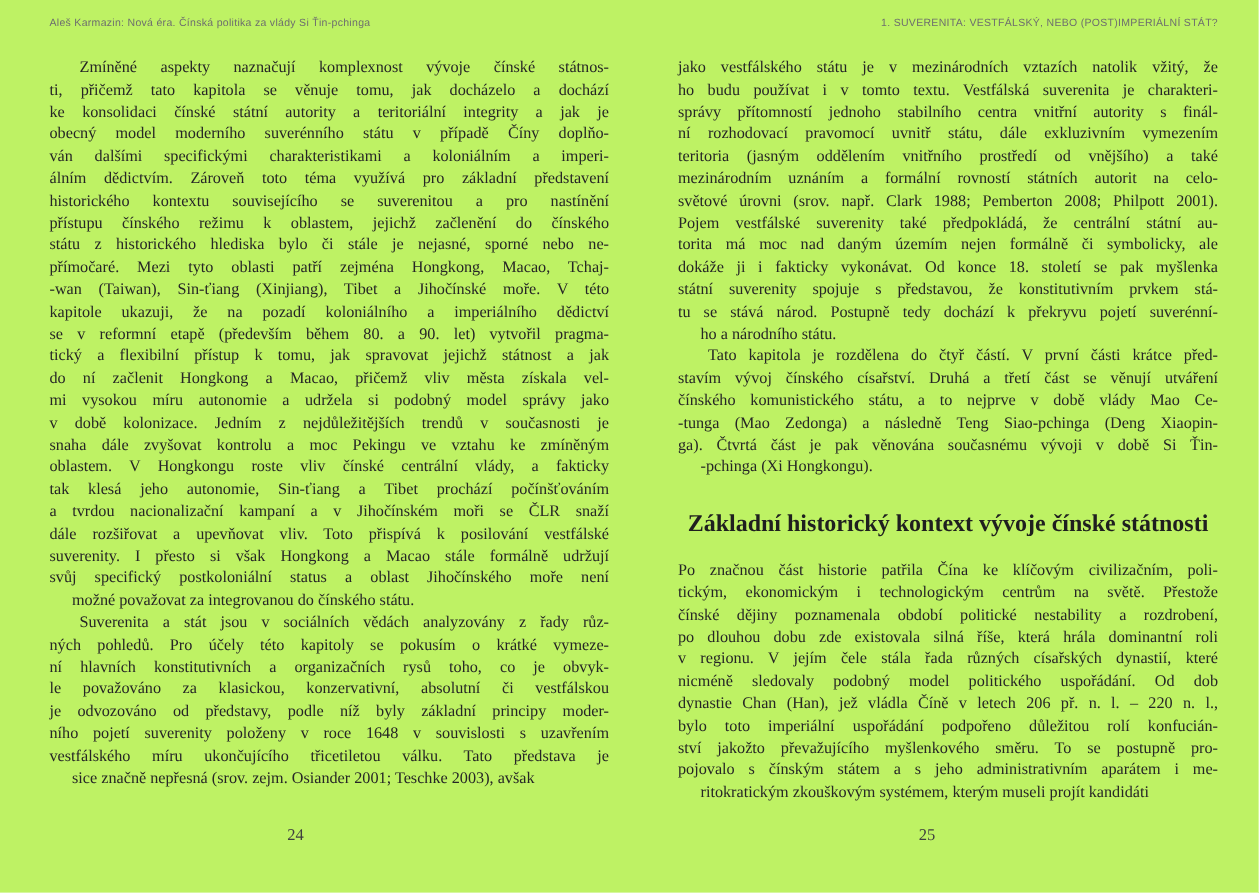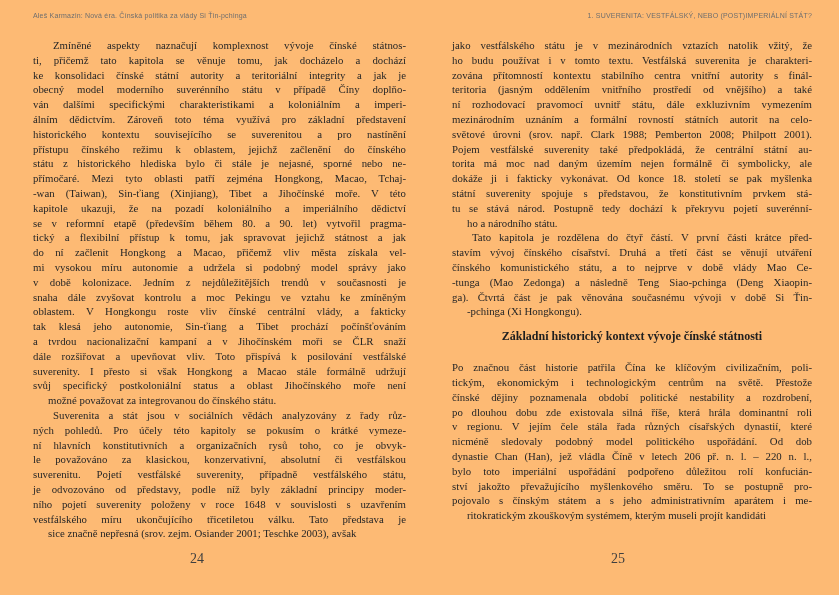--- a/index.html
+++ b/index.html
@@ -11,21 +11,21 @@
     width: 839px;
     height: 595px;
     position: relative;
     overflow: hidden;
     font-family: "Liberation Serif", serif;
     color: #262626;
   }
   .spread {
     position: absolute;
     inset: 0;
-    background: #fdba74;
+    background: #bef264;
   }
   .running-head {
     position: absolute;
     top: 11px;
     font-family: "Liberation Sans", sans-serif;
     font-size: 7px;
     line-height: 9px;
     color: #6e6e6e;
     letter-spacing: 0.2px;
     white-space: nowrap;
@@ -62,33 +62,33 @@
   }
   .line-last {
     text-align-last: left;
     margin-left: 15px;
     -moz-text-align-last: left;
   }
   .line-indent {
     text-indent: 20px;
   }
   .section-heading {
-    margin: 10px 0 16px 0;
+    margin: 23px 0 16px 0;
     text-align: center;
     font-weight: bold;
-    font-size: 12px;
+    font-size: 16px;
     line-height: 15px;
     color: #1f1f1f;
   }
   .page-number {
     position: absolute;
     top: 551px;
     width: 30px;
     text-align: center;
-    font-size: 14px;
+    font-size: 11px;
     color: #3f3f3f;
   }
   .pn-left { left: 182px; }
   .pn-right { left: 603px; }
 </style>
 </head>
 <body>
 
 <div class="spread">
 
@@ -120,39 +120,38 @@
           <div class="line">dále rozšiřovat a upevňovat vliv. Toto přispívá k posilování vestfálské</div>
           <div class="line">suverenity. I přesto si však Hongkong a Macao stále formálně udržují</div>
           <div class="line">svůj specifický postkoloniální status a oblast Jihočínského moře není</div>
           <div class="line line-last">možné považovat za integrovanou do čínského státu.</div>
         </div>
         <div class="para">
           <div class="line line-indent">Suverenita a stát jsou v sociálních vědách analyzovány z řady růz-</div>
           <div class="line">ných pohledů. Pro účely této kapitoly se pokusím o krátké vymeze-</div>
           <div class="line">ní hlavních konstitutivních a organizačních rysů toho, co je obvyk-</div>
           <div class="line">le považováno za klasickou, konzervativní, absolutní či vestfálskou</div>
-          <div class="line">suverenitu. Pojetí vestfálské suverenity, případně vestfálského státu,</div>
           <div class="line">je odvozováno od představy, podle níž byly základní principy moder-</div>
           <div class="line">ního pojetí suverenity položeny v roce 1648 v souvislosti s uzavřením</div>
           <div class="line">vestfálského míru ukončujícího třicetiletou válku. Tato představa je</div>
           <div class="line line-last">sice značně nepřesná (srov. zejm. Osiander 2001; Teschke 2003), avšak</div>
         </div>
       </div>
     <div class="page-number pn-left">24</div>
   </div>
 
   <div>
     <div class="running-head rh-right">1. SUVERENITA: VESTFÁLSKÝ, NEBO (POST)IMPERIÁLNÍ STÁT?</div>
     <div class="text-col col-right">
         <div class="para">
           <div class="line">jako vestfálského státu je v mezinárodních vztazích natolik vžitý, že</div>
           <div class="line">ho budu používat i v tomto textu. Vestfálská suverenita je charakteri-</div>
-          <div class="line">zována přítomností kontextu stabilního centra vnitřní autority s finál-</div>
+          <div class="line">správy přítomností jednoho stabilního centra vnitřní autority s finál-</div>
+          <div class="line">ní rozhodovací pravomocí uvnitř státu, dále exkluzivním vymezením</div>
           <div class="line">teritoria (jasným oddělením vnitřního prostředí od vnějšího) a také</div>
-          <div class="line">ní rozhodovací pravomocí uvnitř státu, dále exkluzivním vymezením</div>
           <div class="line">mezinárodním uznáním a formální rovností státních autorit na celo-</div>
           <div class="line">světové úrovni (srov. např. Clark 1988; Pemberton 2008; Philpott 2001).</div>
           <div class="line">Pojem vestfálské suverenity také předpokládá, že centrální státní au-</div>
           <div class="line">torita má moc nad daným územím nejen formálně či symbolicky, ale</div>
           <div class="line">dokáže ji i fakticky vykonávat. Od konce 18. století se pak myšlenka</div>
           <div class="line">státní suverenity spojuje s představou, že konstitutivním prvkem stá-</div>
           <div class="line">tu se stává národ. Postupně tedy dochází k překryvu pojetí suverénní-</div>
           <div class="line line-last">ho a národního státu.</div>
         </div>
         <div class="para">

